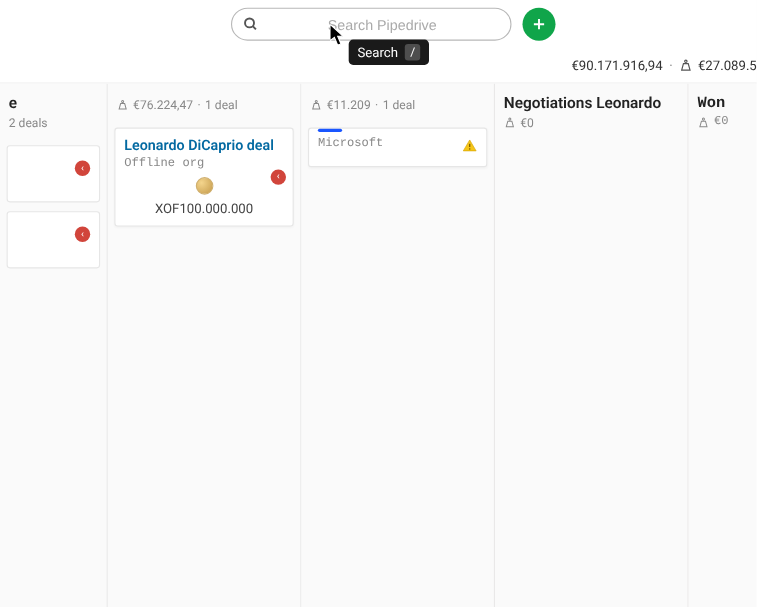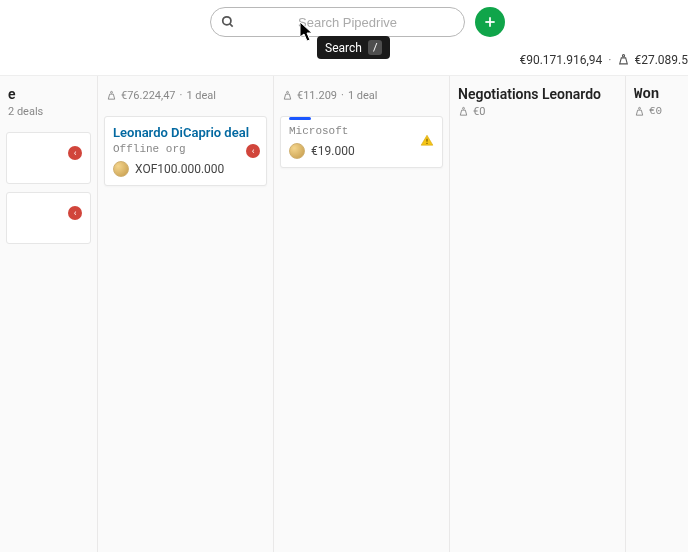--- a/index.html
+++ b/index.html
@@ -148,21 +148,21 @@
     position: absolute;
     top: 0; left: 8px;
     width: 22px; height: 3px;
     background: #1a56ff;
     border-radius: 2px;
   }
   .card-title { font-size: 13px; font-weight: 600; color: #0369a1; margin-bottom: 3px; }
   .card-org { font-size: 11px; color: #888; margin-bottom: 6px; font-family: Liberation Mono, monospace; }
   .card-foot {
     display: flex; align-items: center; gap: 6px;
-    font-size: 12px; color: #444;
+    font-size: 12px; color: #444; flex-direction: column;
   }
   .avatar {
     width: 16px; height: 16px; border-radius: 50%;
     background: radial-gradient(circle at 30% 30%, #f4d58d, #c49a4a);
     flex-shrink: 0;
     border: 1px solid #d0b070;
   }
   .badge-circle {
     position: absolute;
     right: 6px;
@@ -263,24 +263,20 @@
             <path d="M5 20 L8 9 H16 L19 20 Z"></path>
           </svg>
           <span>€11.209</span>
           <span> · </span>
           <span>1 deal</span>
         </div>
       </div>
       <div class="card">
         <div class="accent"></div>
         <div class="card-org">Microsoft</div>
-        <div class="card-foot">
-          <div class="avatar"></div>
-          <span>€19.000</span>
-        </div>
         <span class="badge-warn"><svg width="14" height="14" viewBox="0 0 24 24">
             <path d="M12 3 L22 20 H2 Z" fill="#f5c518" stroke="#d4a200" stroke-width="1"></path>
             <rect x="11" y="9" width="2" height="5" fill="#7a5c00"></rect>
             <rect x="11" y="16" width="2" height="2" fill="#7a5c00"></rect>
           </svg></span>
       </div>
     </div>
     <div class="col">
       <div class="col-head">
         <div class="col-title">Negotiations Leonardo</div>

